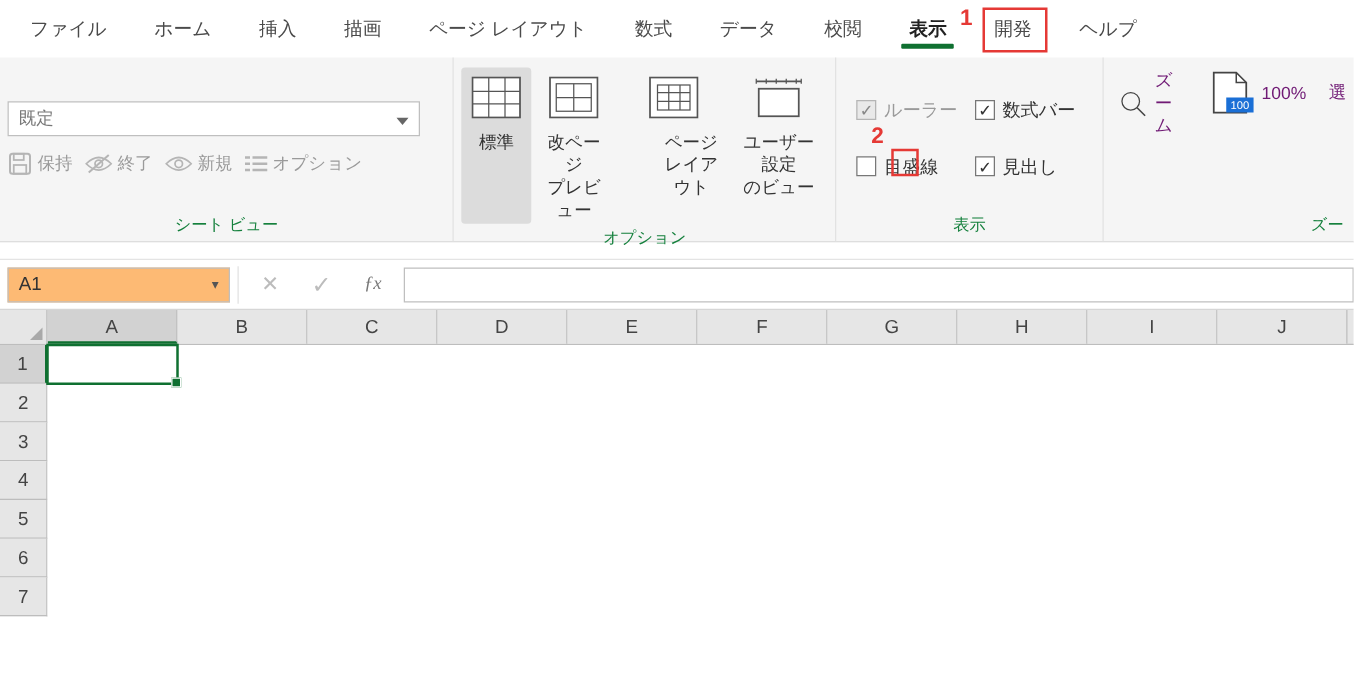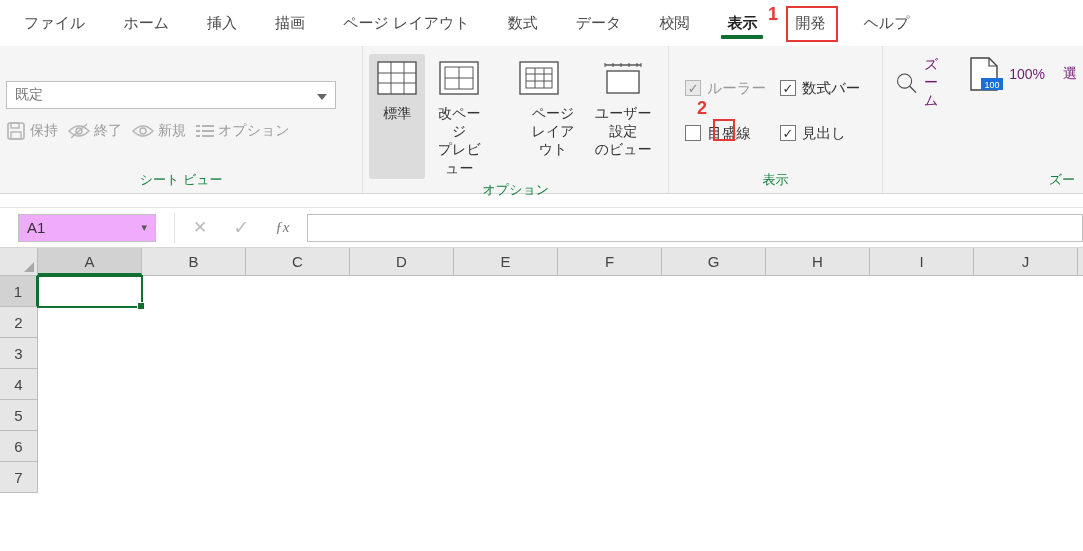--- a/index.html
+++ b/index.html
@@ -193,25 +193,25 @@
 
   
   .formula-row {
     display: flex;
     align-items: center;
     height: 40px;
     border-bottom: 1px solid #d6d6d6;
     background: #fff;
   }
   .name-box {
-    width: 138px;
+    width: 178px;
     height: 28px;
-    margin: 0 18px;
+    margin: 0 6px;
     border: 1px solid #bfbfbf;
-    background: #f0abfc;
+    background: #fdba74;
     display: flex;
     align-items: center;
     padding: 0 8px;
     justify-content: space-between;
     font-size: 15px;
     color: #333;
   }
   .name-box .chev { color: #555; font-size: 11px; }
   .fb-sep { width: 1px; height: 30px; background: #e2e2e2; }
   .fb-icons {

